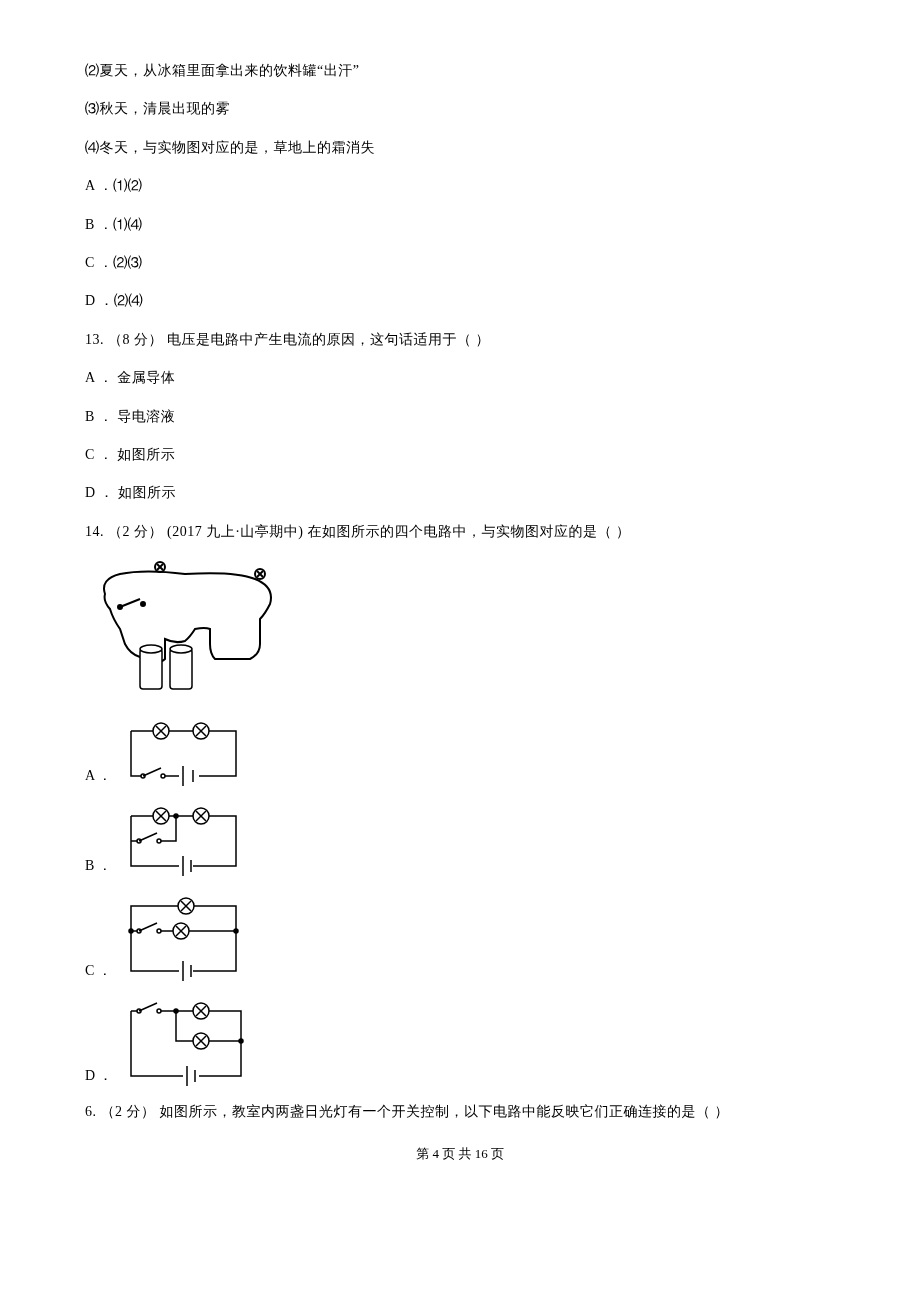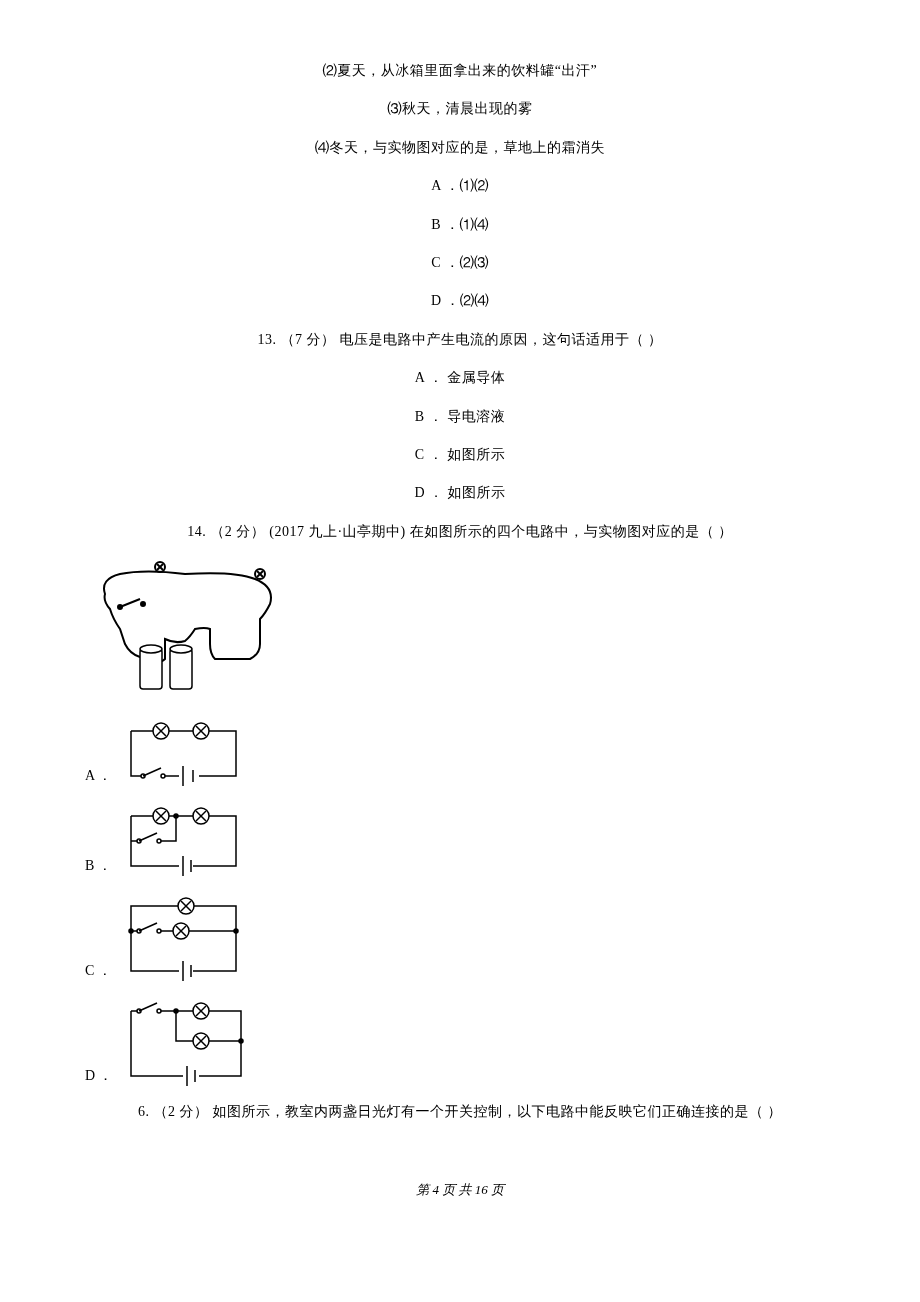--- a/index.html
+++ b/index.html
@@ -12,57 +12,55 @@
       font-size: 14px;
       color: #000;
       background: #fff;
       width: 920px;
       padding: 60px 85px 40px 85px;
       line-height: 1.6;
     }
     .line {
       margin-bottom: 16px;
       letter-spacing: 0.5px;
-      text-align: center;
     }
     .option-row {
       display: flex;
       align-items: flex-end;
       margin-bottom: 10px;
     }
     .option-label {
       margin-right: 8px;
       padding-bottom: 4px;
       min-width: 28px;
     }
     .diagram {
       background: #fff;
     }
     .physical-img {
       margin-bottom: 10px;
     }
     .footer {
       text-align: center;
-      margin-top: 56px;
+      margin-top: 20px;
       font-size: 13px;
-      font-style: italic;
     }
   </style>
 </head>
 <body>
 
 <div class="line">⑵夏天，从冰箱里面拿出来的饮料罐“出汗”</div>
 <div class="line">⑶秋天，清晨出现的雾</div>
 <div class="line">⑷冬天，与实物图对应的是，草地上的霜消失</div>
 <div class="line">A ．⑴⑵</div>
 <div class="line">B ．⑴⑷</div>
 <div class="line">C ．⑵⑶</div>
 <div class="line">D ．⑵⑷</div>
 
-<div class="line">13.  （7 分） 电压是电路中产生电流的原因，这句话适用于（    ）</div>
+<div class="line">13.  （8 分） 电压是电路中产生电流的原因，这句话适用于（    ）</div>
 <div class="line">A ． 金属导体</div>
 <div class="line">B ． 导电溶液</div>
 <div class="line">C ． 如图所示</div>
 <div class="line">D ． 如图所示</div>
 
 <div class="line">14.  （2 分） (2017 九上·山亭期中) 在如图所示的四个电路中，与实物图对应的是（    ）</div>
 
 <div class="physical-img">
   <svg class="diagram" width="200" height="140" viewBox="0 0 200 140">
     <g stroke="#000" stroke-width="2" fill="none">

